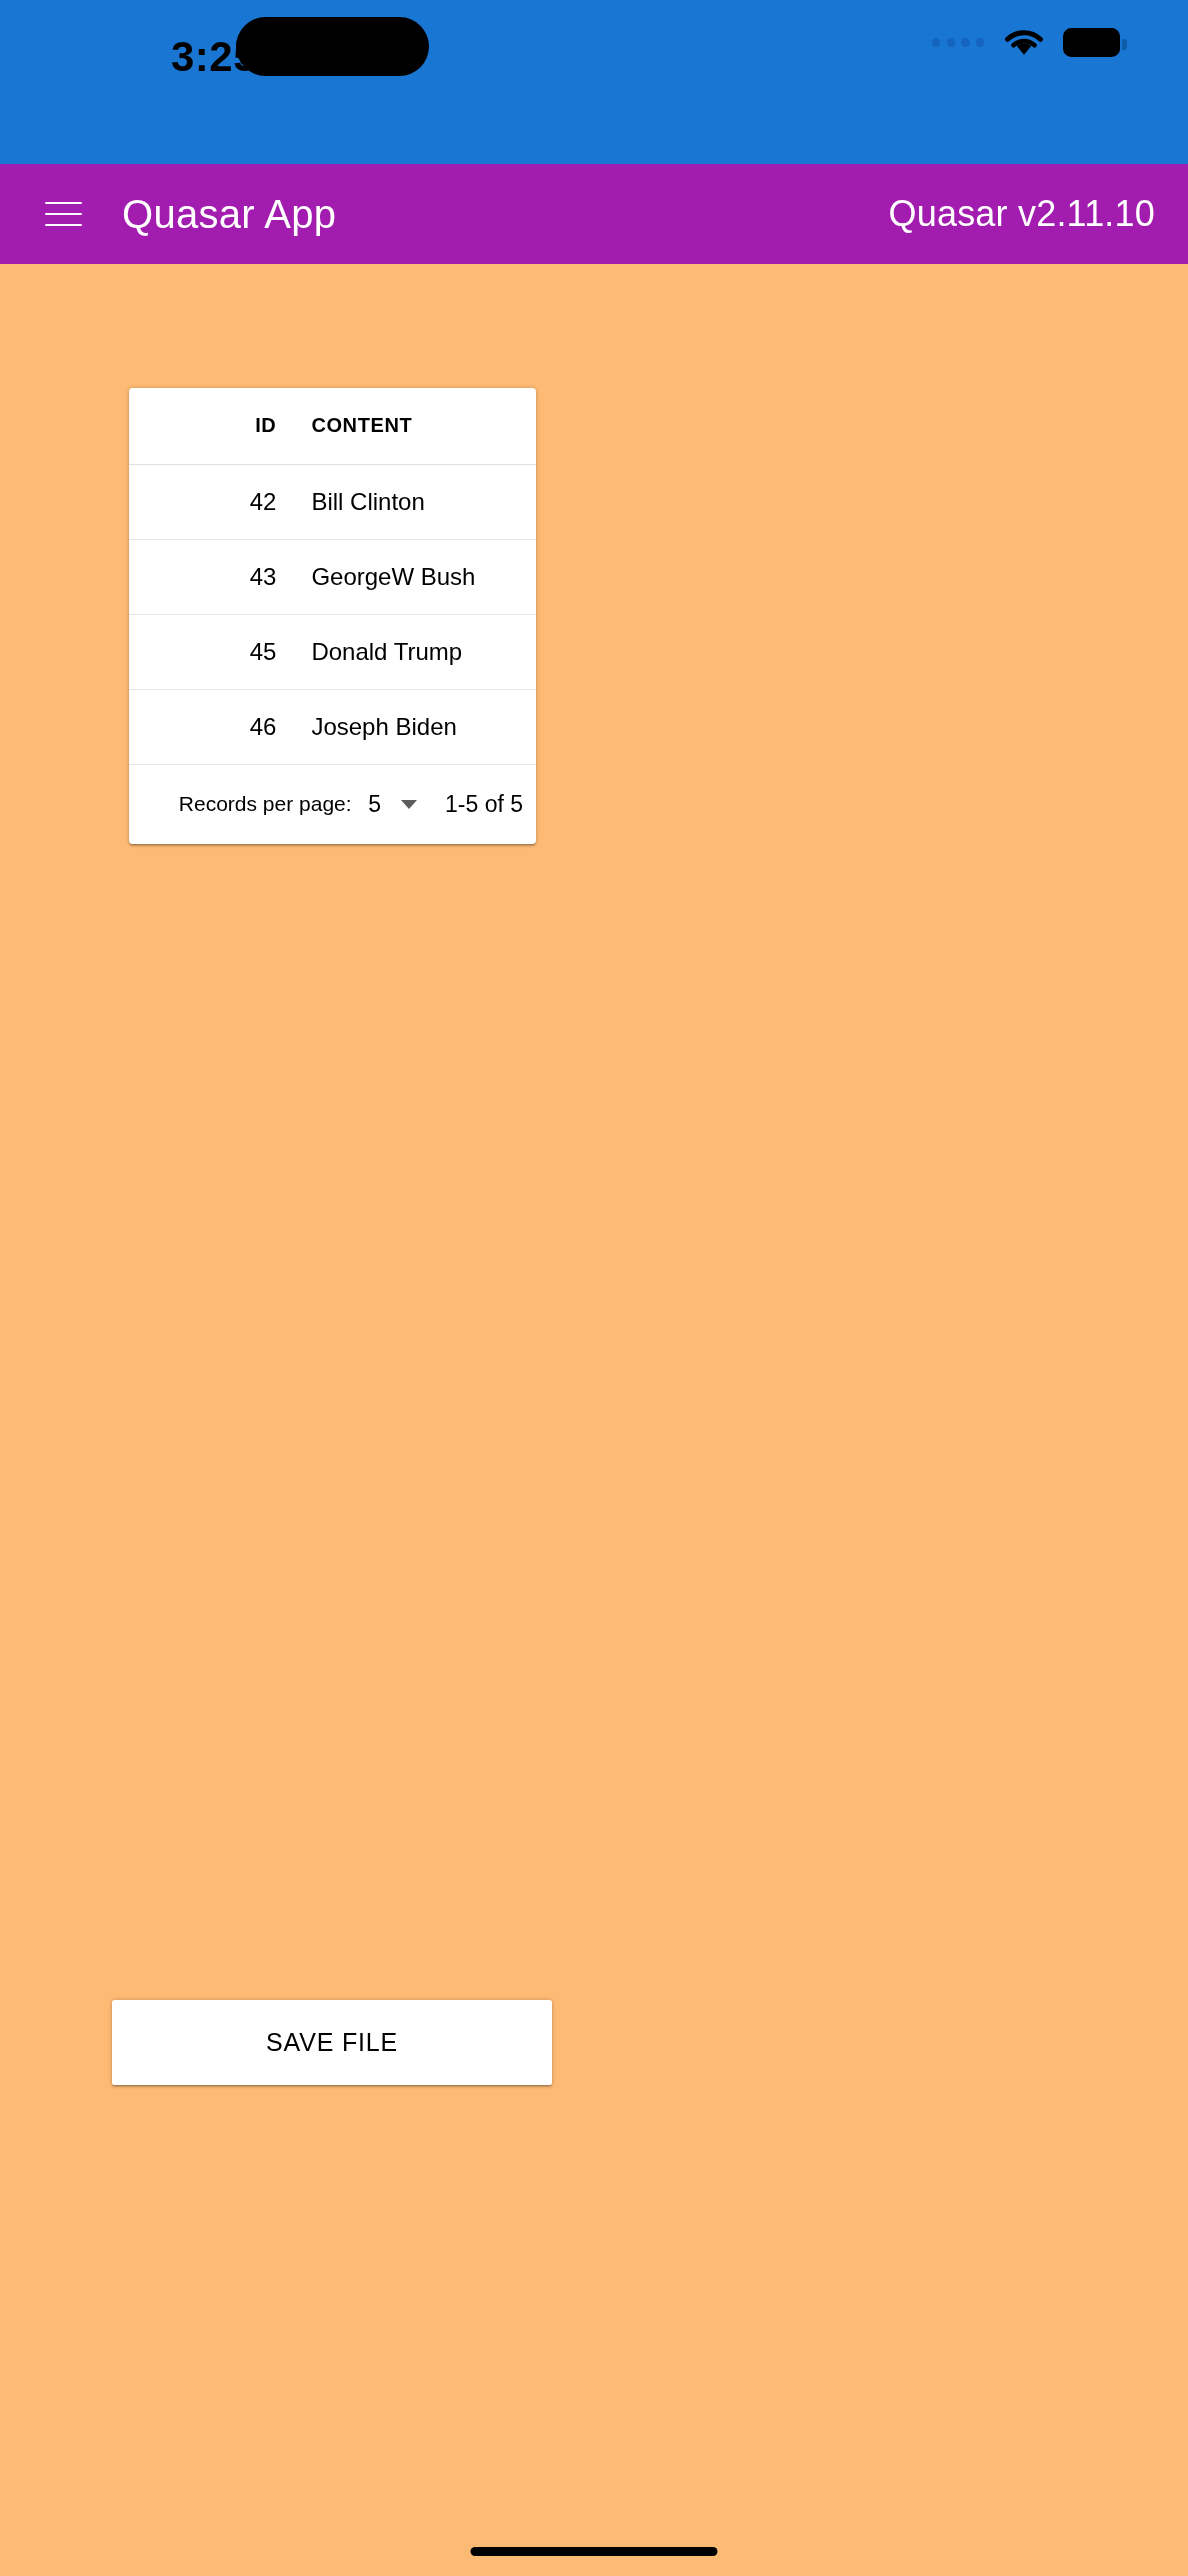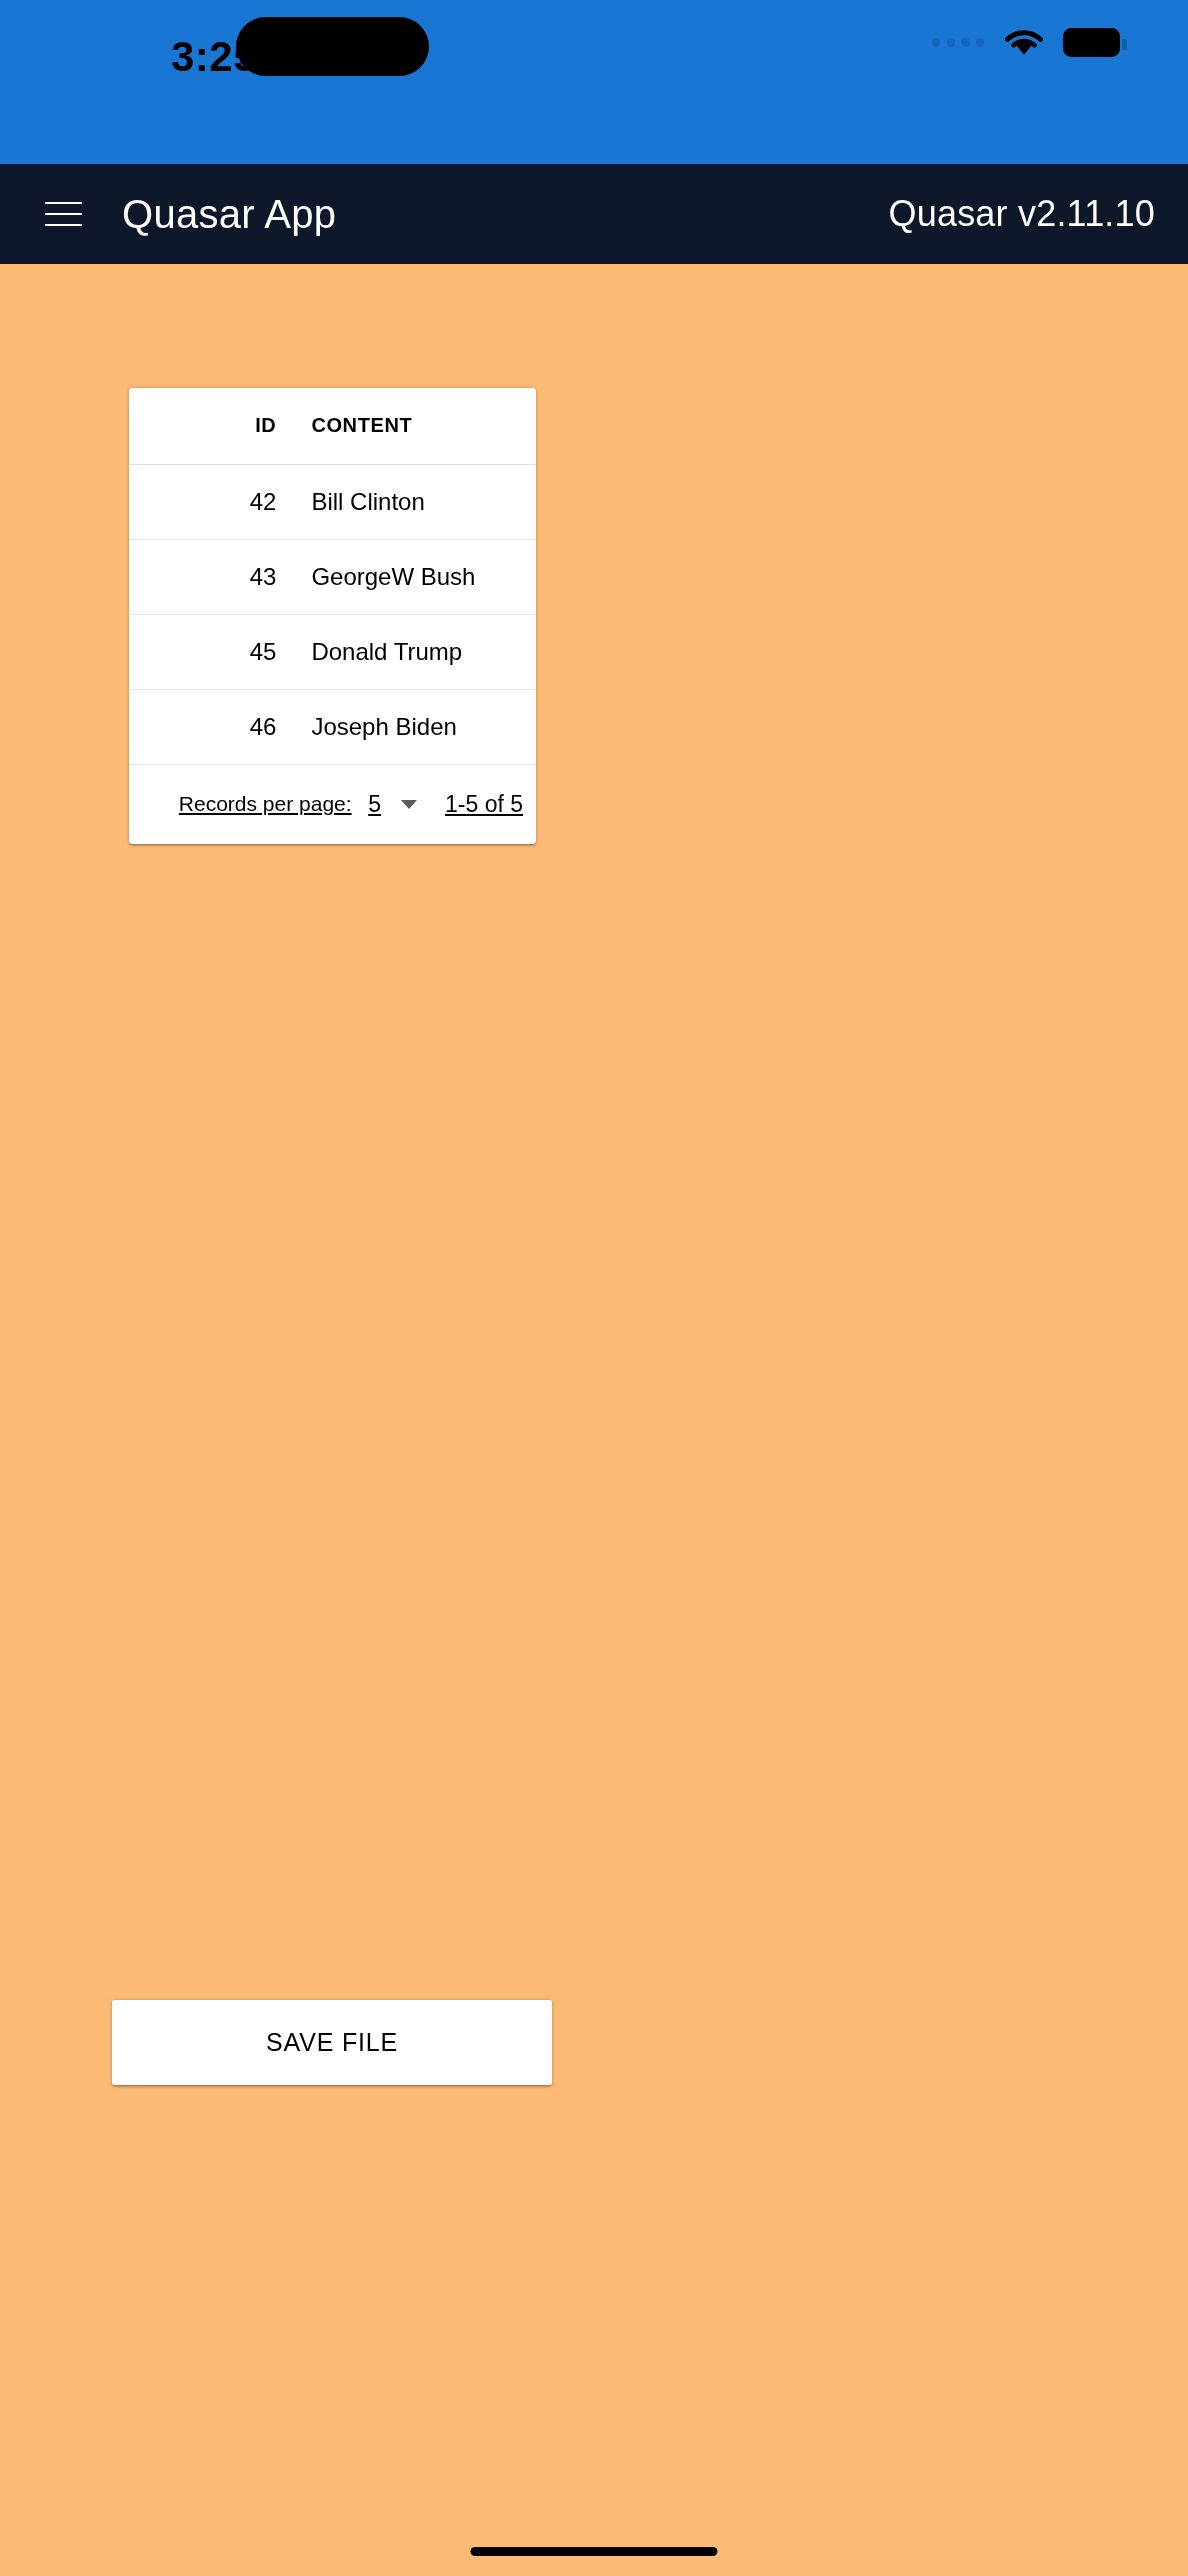--- a/index.html
+++ b/index.html
@@ -63,21 +63,21 @@
     right: -10px; top: 8.3px;
     width: 5.5px; height: 11px;
     background: #0d5dab;
     border-radius: 0 2.8px 2.8px 0;
   }
 
   
   .toolbar {
     position: relative;
     height: 100px;
-    background: #0f172a;
+    background: #a21caf;
     display: flex;
     align-items: center;
     padding: 0 33px;
     color: #fff;
   }
   .menu-btn {
     width: 61px; height: 61px;
     display: flex; flex-direction: column;
     justify-content: center; align-items: center;
     gap: 8.3px;
@@ -153,21 +153,20 @@
     vertical-align: middle;
   }
   .table-footer {
     height: 79px;
     display: flex;
     align-items: center;
     justify-content: flex-end;
     padding: 0 13px 0 0;
     font-size: 21px;
     color: #000;
-    text-decoration: underline;
   }
   .rpp-label { margin-right: 16.6px; }
   .rpp-select {
     display: flex;
     align-items: center;
     gap: 20px;
     margin-right: 28px;
     cursor: pointer;
   }
   .rpp-value { font-size: 23px; }

